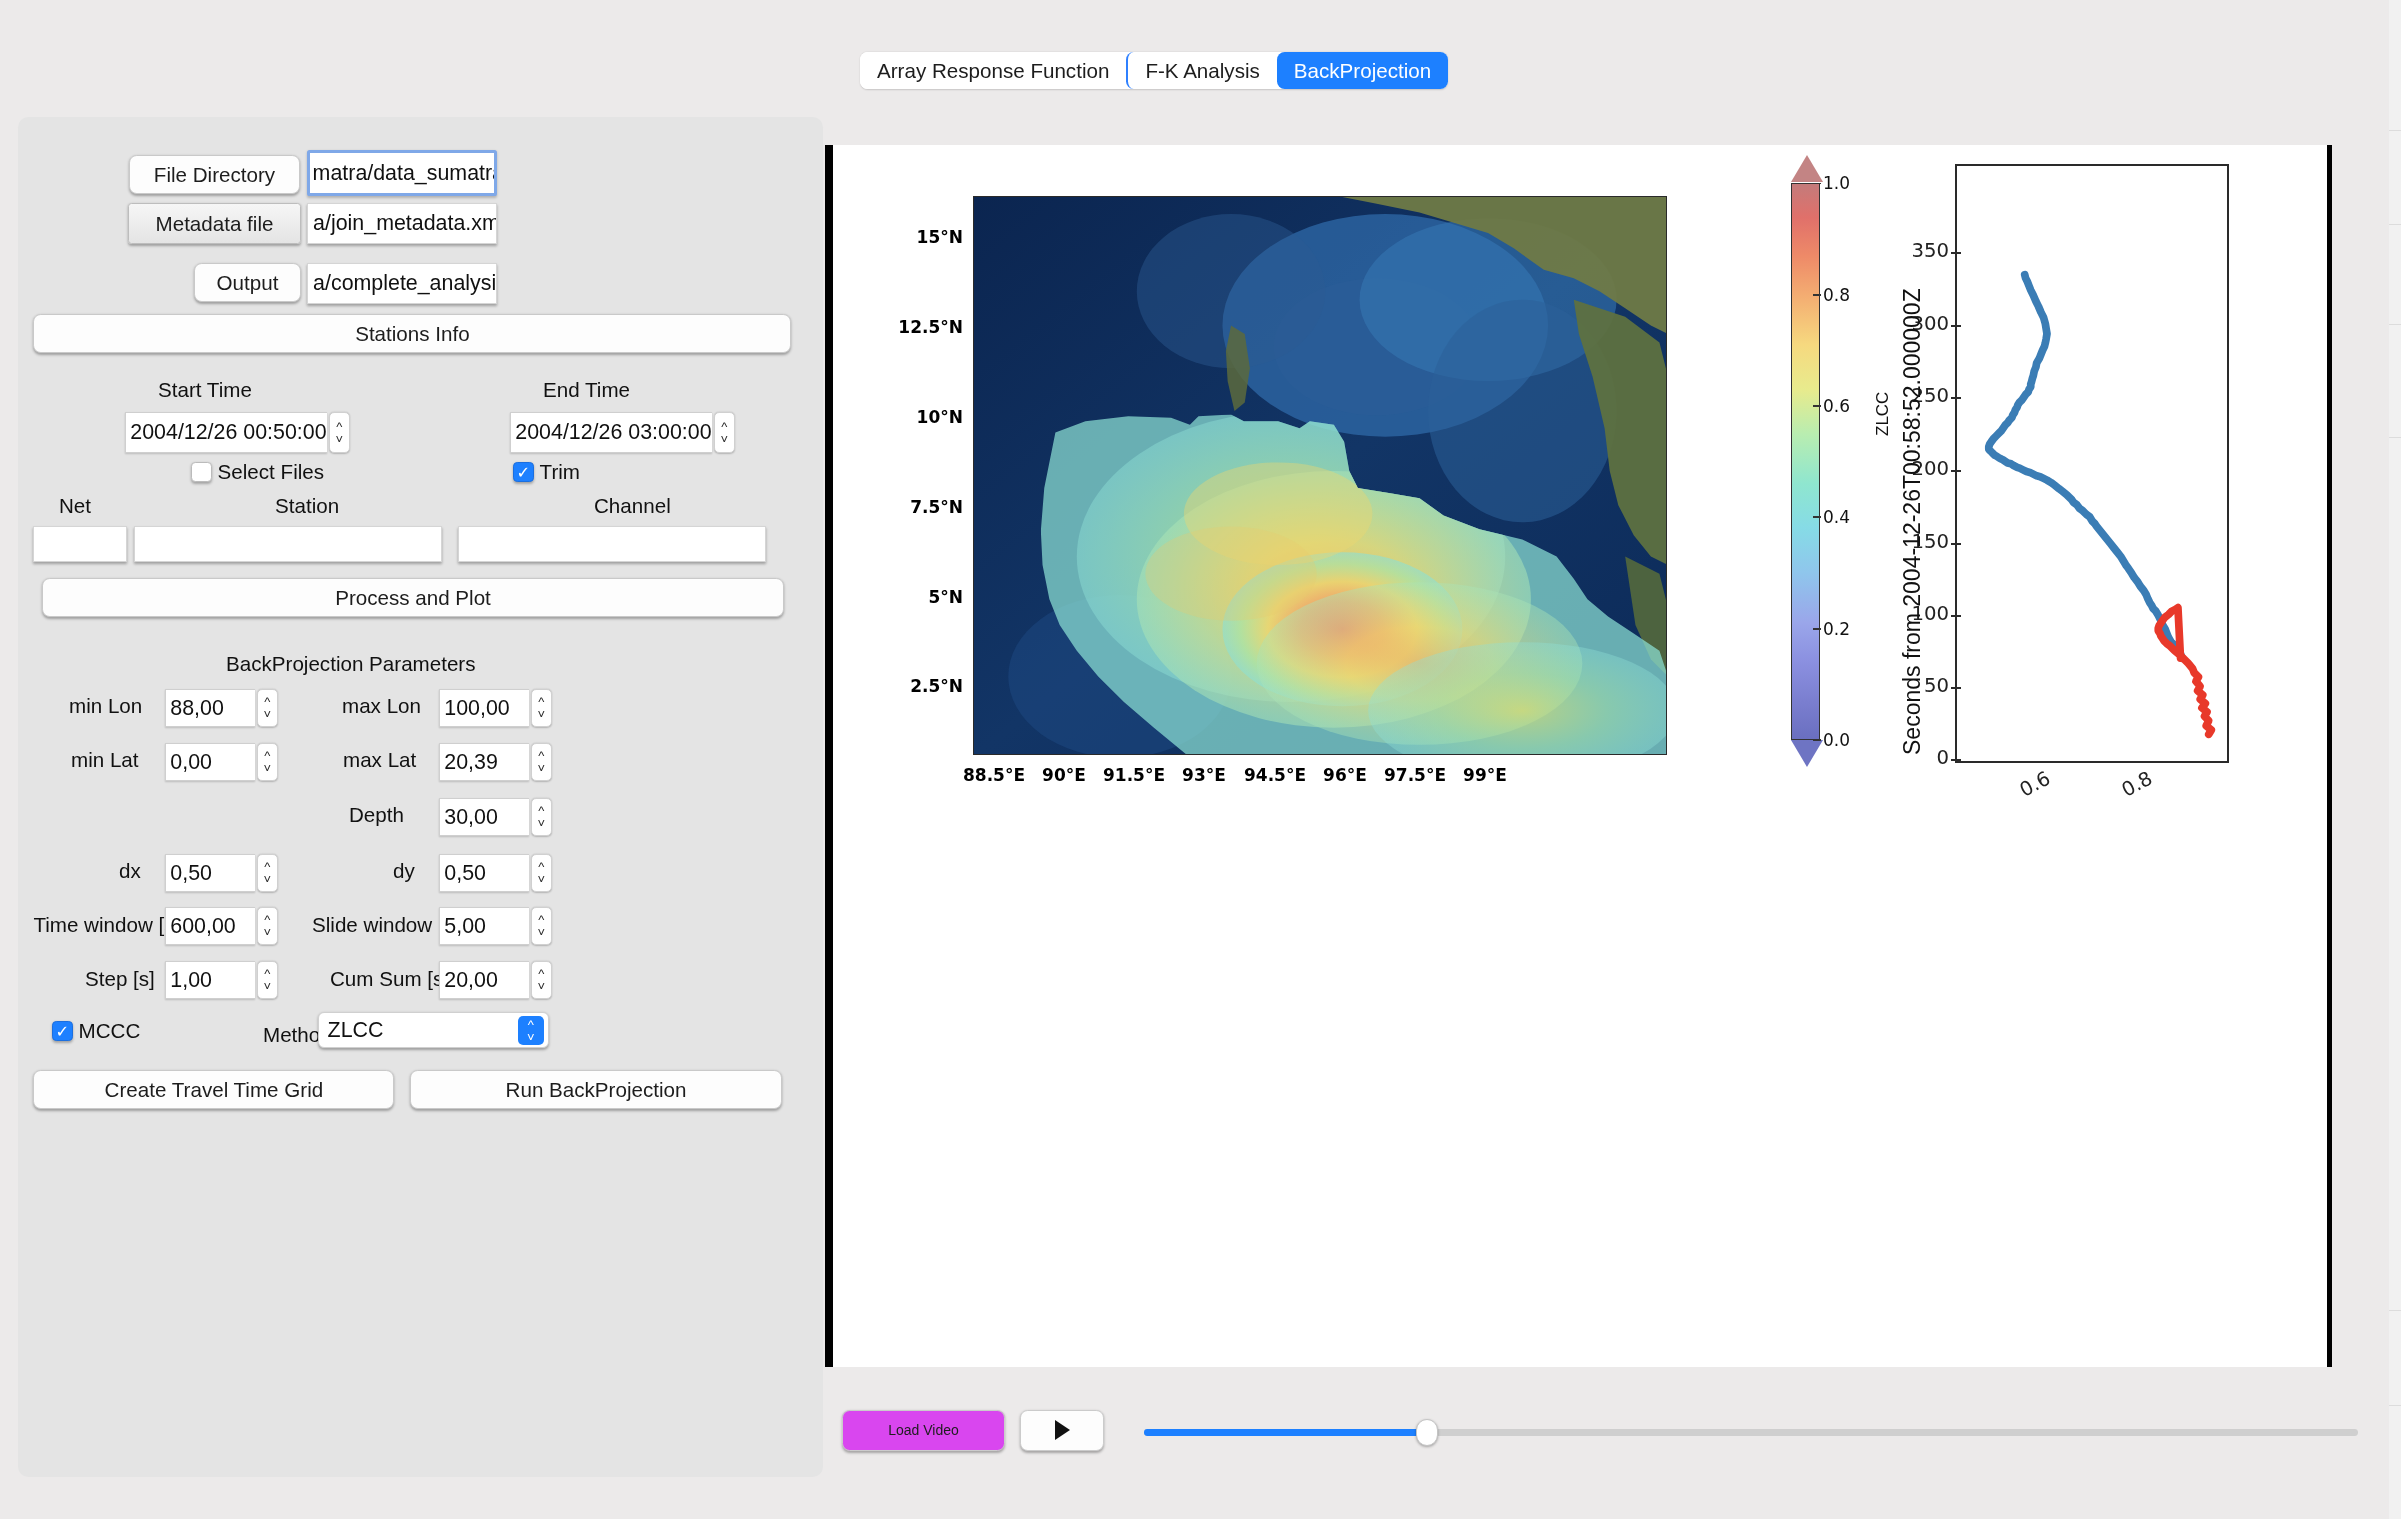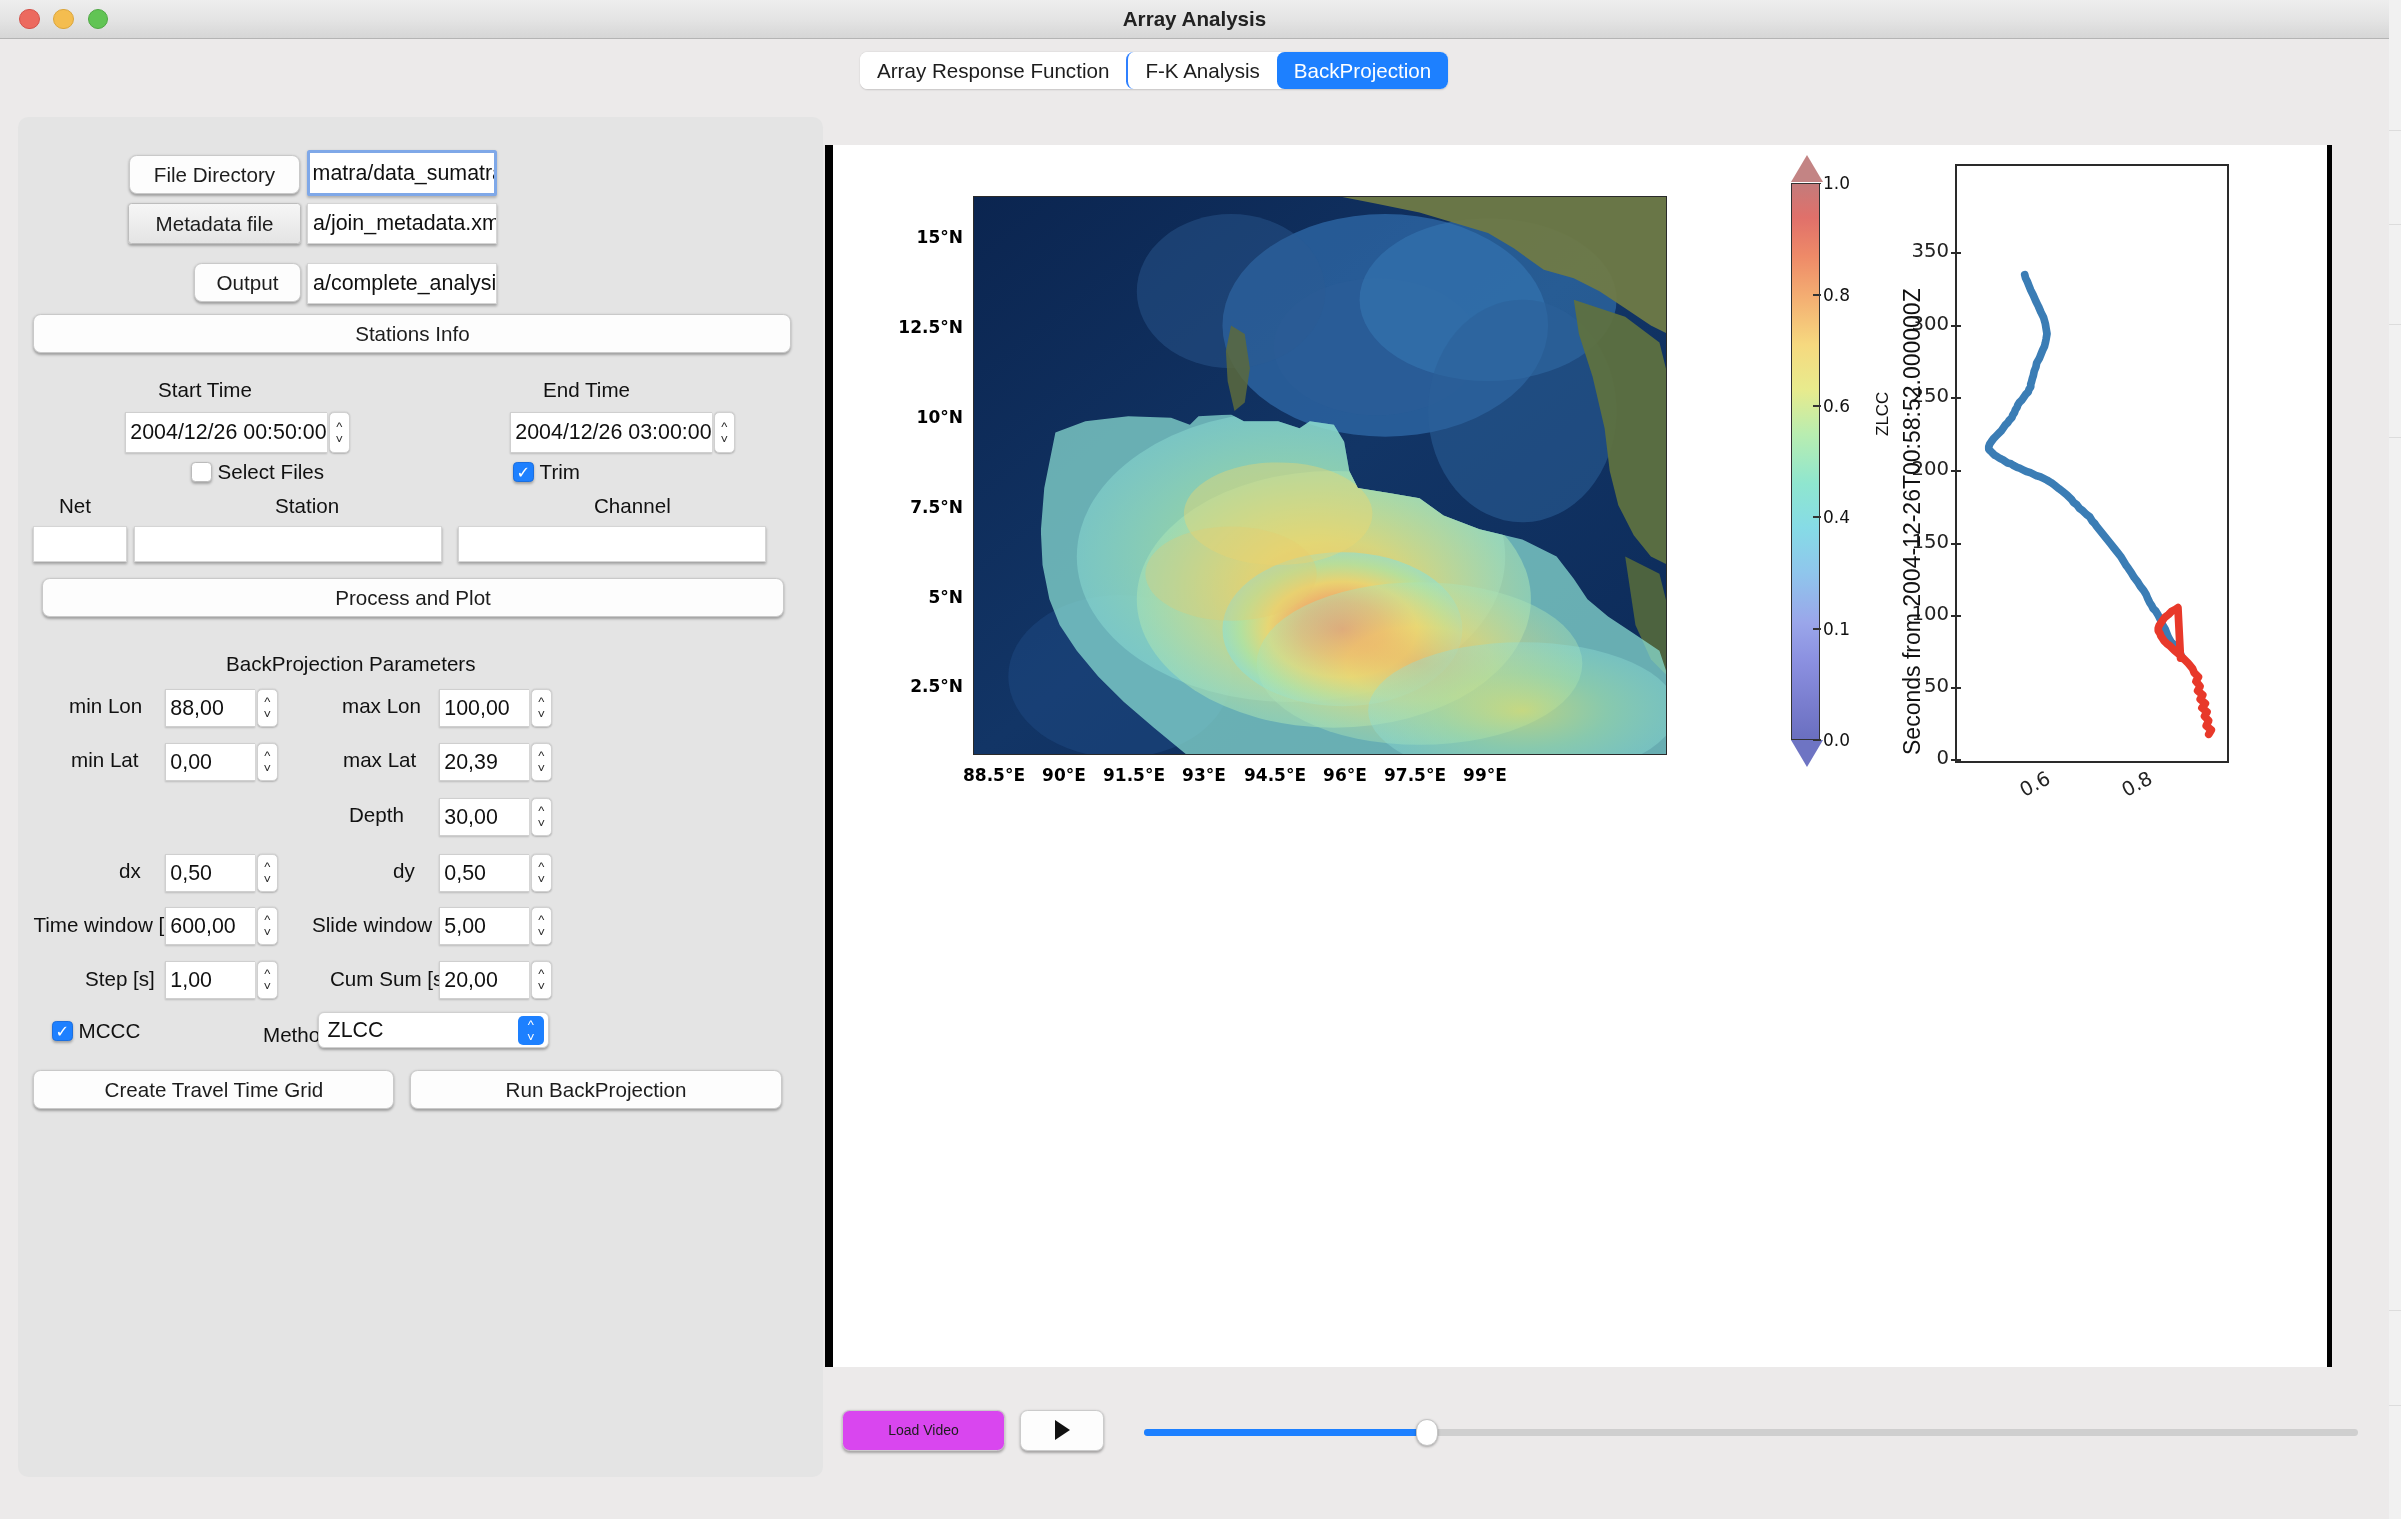--- a/index.html
+++ b/index.html
@@ -256,28 +256,20 @@
     position: absolute; left: 2389px; top: 0; width: 12px; height: 1519px;
     background: #f1f1f1;
   }
   .sliver-line { position: absolute; left: 0; width: 12px; height: 0.9px; background: #dcdcdc; }
 </style>
 </head>
 <body>
 
 <div id="app-window">
 
-  <div id="titlebar">
-    <div id="traffic">
-      <div class="tl red"></div>
-      <div class="tl yellow"></div>
-      <div class="tl green"></div>
-    </div>
-    <div id="window-title">Array Analysis</div>
-  </div>
 
   <div id="tabbar">
     <div id="tabs">
       <div class="tab">Array Response Function</div>
       <div class="tab sep">F-K Analysis</div>
       <div class="tab active">BackProjection</div>
     </div>
   </div>
 
   <div id="content">
@@ -533,21 +525,21 @@
 
         <div id="cbar-wrap">
           <div id="cbar-top-arrow"></div>
           <div id="cbar-body"></div>
           <div id="cbar-bot-arrow"></div>
 
           <div class="cb-tick" style="top:9.4px;">1.0</div>
           <div class="cb-tick" style="top:121px;">0.8</div>
           <div class="cb-tick" style="top:232px;">0.6</div>
           <div class="cb-tick" style="top:343px;">0.4</div>
-          <div class="cb-tick" style="top:455px;">0.1</div>
+          <div class="cb-tick" style="top:455px;">0.2</div>
           <div class="cb-tick" style="top:566px;">0.0</div>
 
           <div id="cbar-title">ZLCC</div>
         </div>
 
         <div id="ts-wrap">
           <div id="ts-axes">
             
             <svg width="269" height="594" viewBox="0 0 314 694">
               <polyline fill="none" stroke="#3b7db5" stroke-width="9" stroke-linejoin="round" stroke-linecap="round" points="263,575 261,570 258,565 254,560 250,556 247,551 245,546 243,541 240,536

